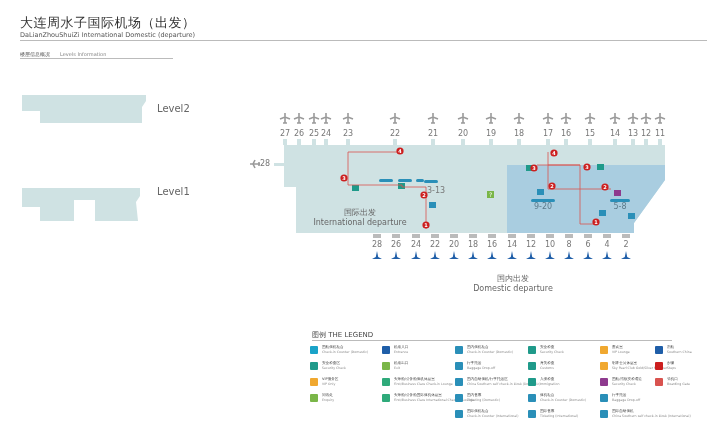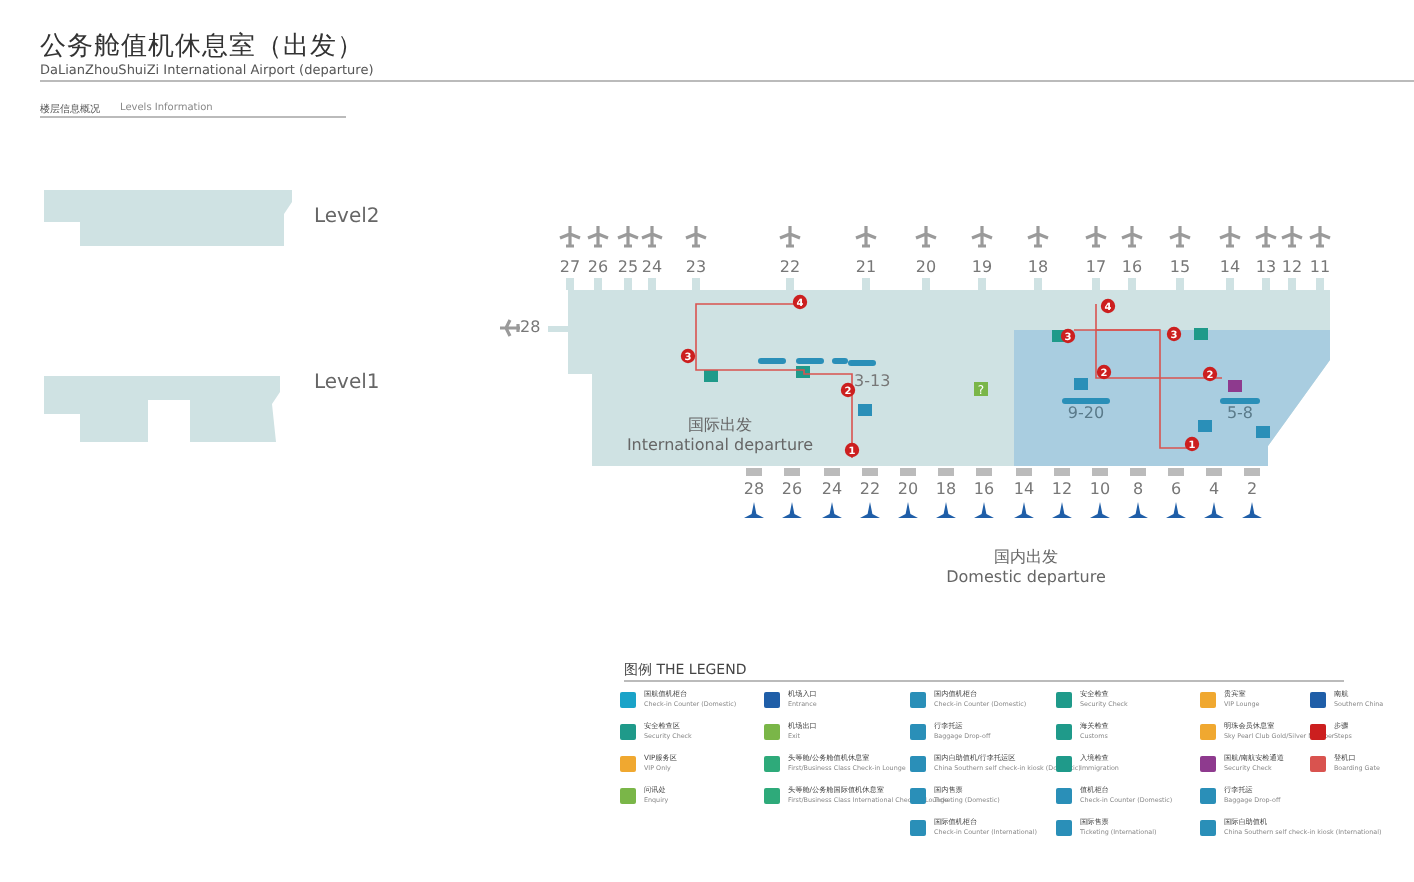--- a/index.html
+++ b/index.html
@@ -17,22 +17,22 @@
   .leg-item { position:absolute; display:flex; align-items:flex-start; gap:4px; }
   .leg-sw { width:8px; height:8px; flex:none; margin-top:1px; display:flex; align-items:center; justify-content:center; font-size:6px; color:#fff; border-radius:1px; }
   .leg-txt { display:flex; flex-direction:column; }
   .leg-cn { font-size:3.6px; color:#444; line-height:4.5px; white-space:nowrap; }
   .leg-en { font-size:3.2px; color:#888; line-height:4px; white-space:nowrap; }
   svg text { font-family:"DejaVu Sans", sans-serif; }
 </style>
 </head>
 <body>
 
-<div class="abs title-cn">公务舱值机休息室（出发）</div>
-<div class="abs title-en">DaLianZhouShuiZi International Airport  (departure)</div>
+<div class="abs title-cn">大连周水子国际机场（出发）</div>
+<div class="abs title-en">DaLianZhouShuiZi International Domestic  (departure)</div>
 <div class="abs title-rule"></div>
 <div class="abs lvl-cn">楼层信息概况</div>
 <div class="abs lvl-en">Levels Information</div>
 <div class="abs lvl-rule"></div>
 
 <svg class="abs" style="left:20px;top:95px" width="130" height="40">
   <polygon points="2,0 126,0 126,6 122,12 122,28 20,28 20,16 2,16" fill="#cfe2e3"></polygon>
 </svg>
 <div class="abs level-label" style="left:157px;top:103px">Level2</div>
 

